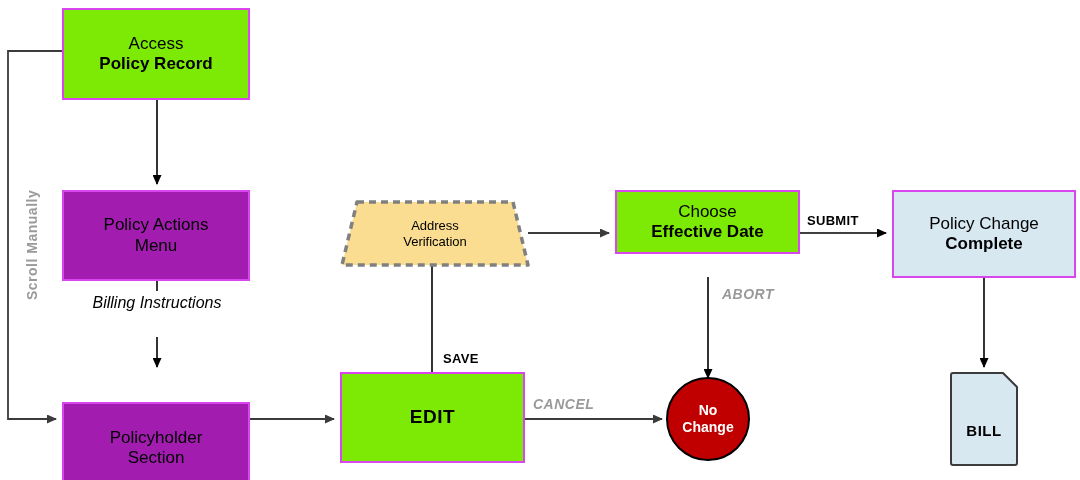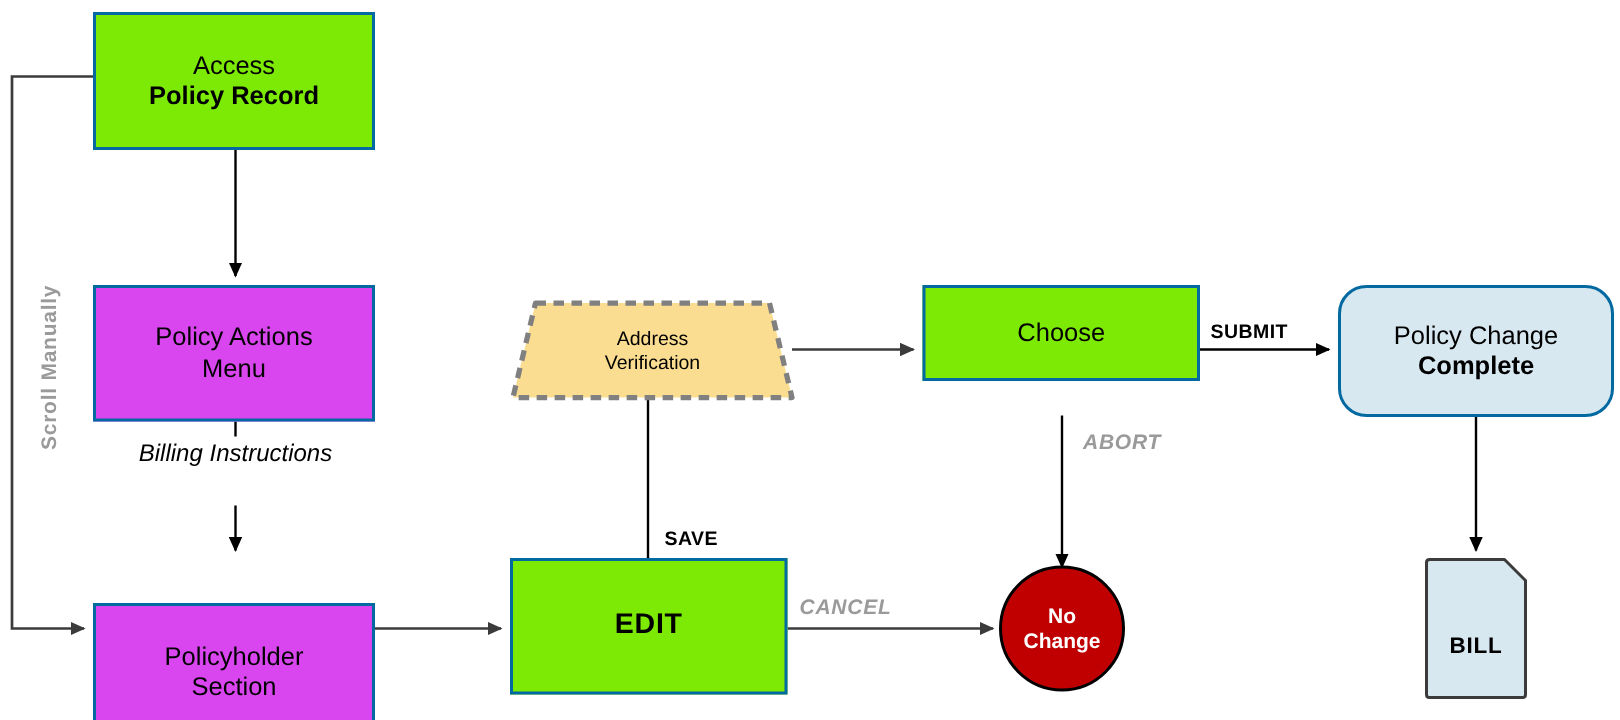--- a/index.html
+++ b/index.html
@@ -29,24 +29,24 @@
     box-sizing: border-box;
     display: flex;
     flex-direction: column;
     align-items: center;
     justify-content: center;
     text-align: center;
     color: #000000;
     line-height: 1.18;
   }
   .rect {
-    border: 2px solid #0369a1;
+    border: 2px solid #d946ef;
   }
   .green { background: #7dea05; }
-  .amber { background: #d946ef; }
+  .amber { background: #a21caf; }
   .blue  { background: #d7e8f1; }
 
   .t-normal { font-size: 17px; font-weight: normal; }
   .t-bold   { font-size: 17px; font-weight: bold; }
   .t-small  { font-size: 13px; font-weight: normal; }
   .t-edit   { font-size: 19px; font-weight: bold; letter-spacing: 0.5px; }
   .t-bill   { font-size: 15px; font-weight: bold; letter-spacing: 0.5px; }
   .t-circ   { font-size: 14px; font-weight: bold; color: #ffffff; line-height: 1.22; }
 
   .edge-label {
@@ -145,23 +145,24 @@
     <span class="t-edit">EDIT</span>
   </div>
 
   <div class="node" style="left:342px; top:202px; width:186px; height:63px;">
     <span class="t-small">Address</span>
     <span class="t-small">Verification</span>
   </div>
 
   <div class="node rect green" style="left:615px; top:190px; width:185px; height:64px;">
     <span class="t-normal">Choose</span>
+    <span class="t-bold">Effective Date</span>
   </div>
 
-  <div class="node rect blue" style="left:892px; top:190px; width:184px; height:88px;border-radius:19px;">
+  <div class="node rect blue" style="left:892px; top:190px; width:184px; height:88px;">
     <span class="t-normal">Policy Change</span>
     <span class="t-bold">Complete</span>
   </div>
 
   <div class="node" style="left:667px; top:378px; width:82px; height:82px;">
     <span class="t-circ">No</span>
     <span class="t-circ">Change</span>
   </div>
 
   <div class="node" style="left:951px; top:373px; width:66px; height:116px;">

